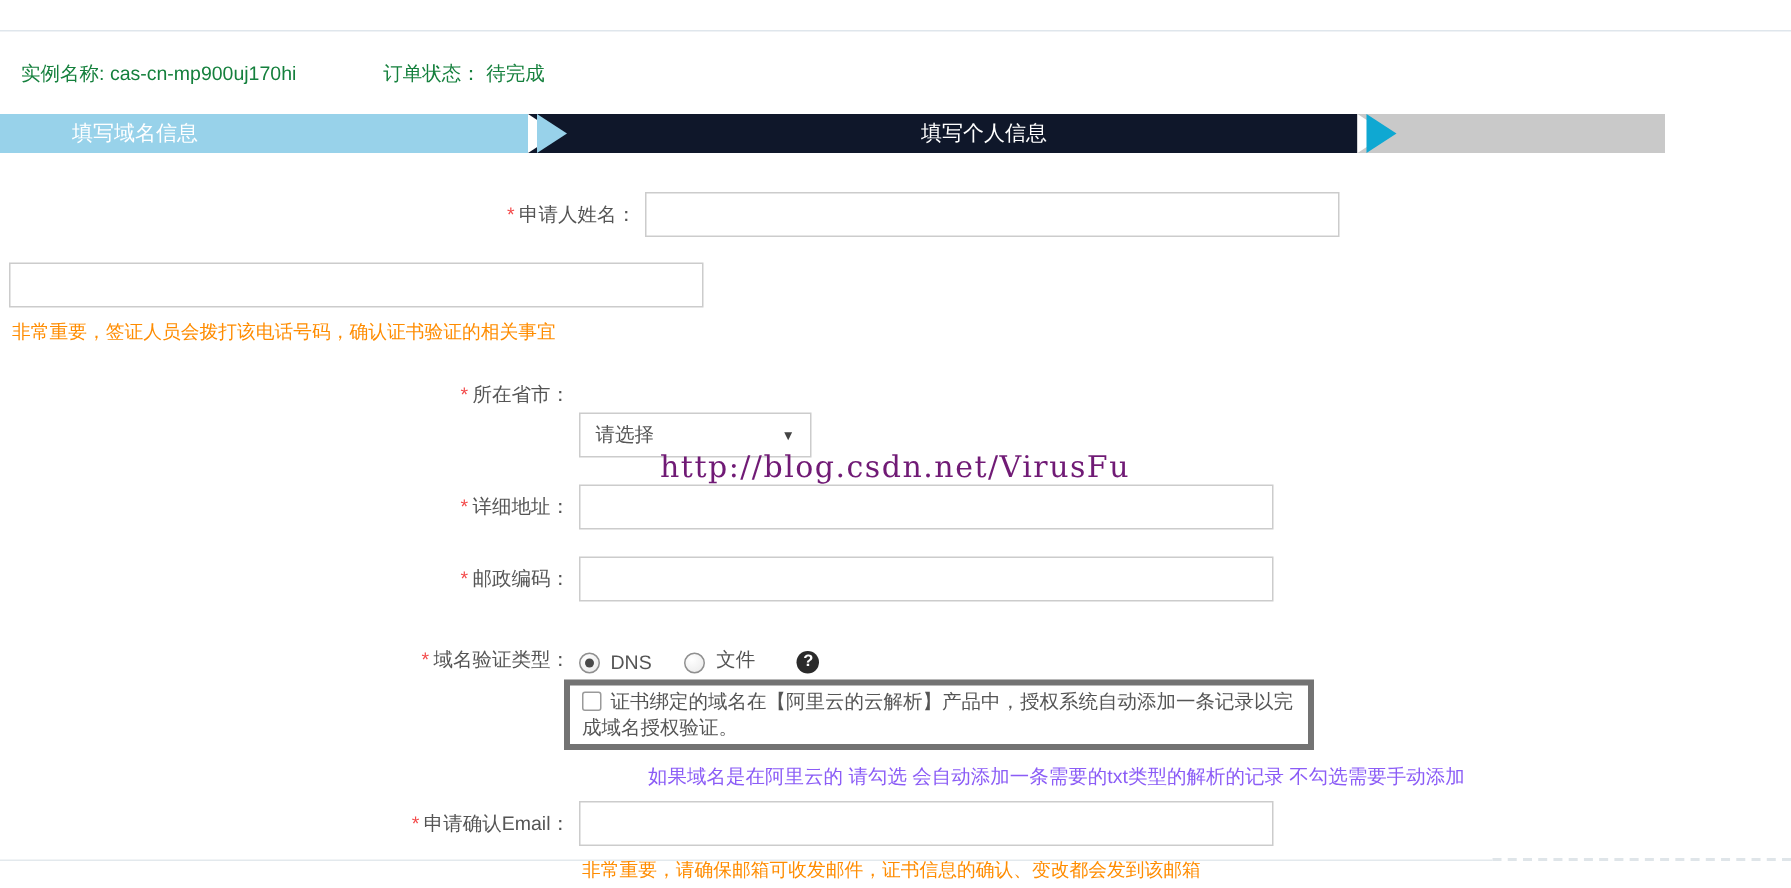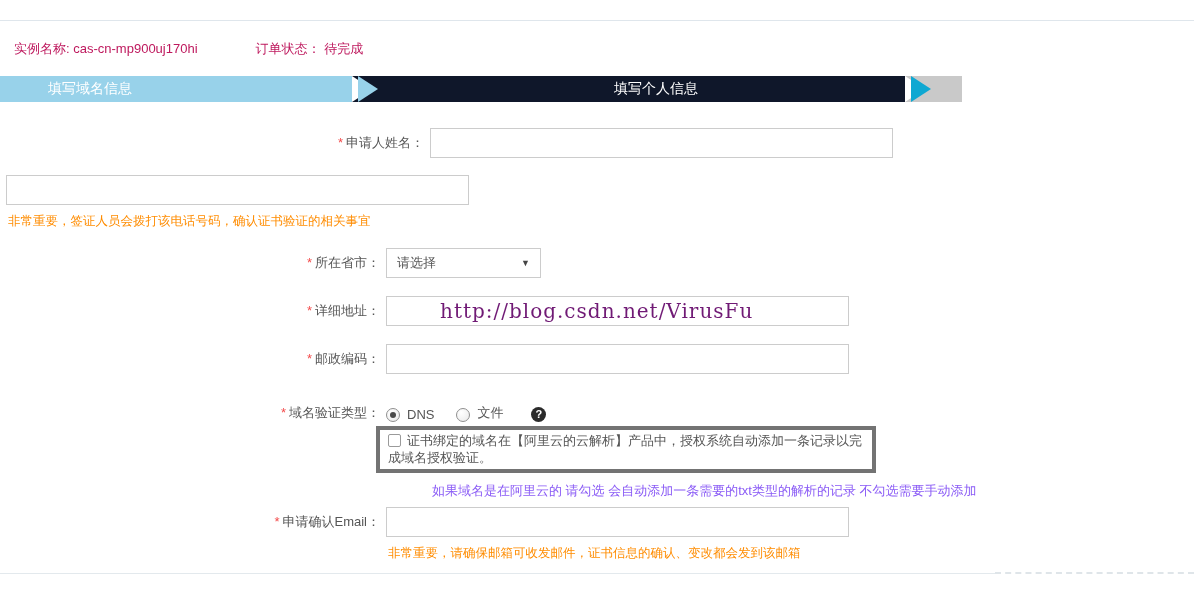--- a/index.html
+++ b/index.html
@@ -4,24 +4,24 @@
 <style>
   html,body{margin:0;padding:0;}
   body{
     width:1194px;height:592px;position:relative;overflow:hidden;
     background:#fff;font-family:"Liberation Sans","DejaVu Sans",sans-serif;
     color:#333;
   }
   
   .top-line{position:absolute;top:20px;left:0;width:1194px;height:1px;background:#dfe6ec;}
   
-  .header{position:absolute;top:40px;left:14px;height:18px;font-size:13px;color:#be185d;display:flex;align-items:center;}
+  .header{position:absolute;top:40px;left:14px;height:18px;font-size:13px;color:#15803d;display:flex;align-items:center;}
   .header .status{margin-left:58px;}
   
-  .steps{position:absolute;top:76px;left:0;width:962px;height:26px;display:flex;}
+  .steps{position:absolute;top:76px;left:0;width:1110px;height:26px;display:flex;}
   .seg{position:relative;height:26px;display:flex;align-items:center;color:#fff;font-size:14px;}
   .seg1{width:352px;background:#98d2ea;padding-left:48px;box-sizing:border-box;}
   .seg2{width:553px;background:#0f172a;justify-content:center;padding-left:55px;box-sizing:border-box;}
   .seg3{flex:1;background:#c9c9c9;}
   .seg1::before,.seg2::before{
     content:"";position:absolute;left:100%;top:0;z-index:3;
     border-left:20px solid #fff;border-top:13px solid transparent;border-bottom:13px solid transparent;
   }
   .seg1::after,.seg2::after{
     content:"";position:absolute;left:100%;margin-left:6px;top:0;z-index:4;
@@ -39,21 +39,21 @@
   .req{color:#f34b4b;margin-right:3px;font-size:13px;}
   .ctrl{margin-left:6px;}
   .txt{
     width:463px;height:30px;border:1px solid #ccc;box-sizing:border-box;border-radius:0;
     font-size:13px;padding:0 8px;color:#333;background:#fff;outline:none;
   }
   .hint{font-size:12.5px;color:#ff8c00;margin:8px 0 0 2px;line-height:16px;}
   .select{
     width:155px;height:30px;border:1px solid #ccc;box-sizing:border-box;background:#fff;
     display:flex;align-items:center;justify-content:space-between;padding:0 10px 0 10px;
-    font-size:13px;color:#555;cursor:default;
+    font-size:13px;color:#555;cursor:default;margin-top:27px;
   }
   .select .caret{font-size:9px;color:#444;}
   .mb17{margin-bottom:17px;margin-left:44px;}.mb19{margin-bottom:19px;}.mb18{margin-bottom:18px;}.mb24{margin-bottom:24px;}
   
   .radio-line{display:flex;align-items:flex-end;height:18px;margin-top:6px;}
   .radio{
     width:14px;height:14px;border-radius:50%;border:1px solid #8f8f8f;box-sizing:border-box;
     background:radial-gradient(circle at 35% 30%,#ffffff,#e9e9e9);position:relative;flex:0 0 14px;
   }
   .radio.checked::after{content:"";position:absolute;left:3px;top:3px;width:6px;height:6px;border-radius:50%;background:#4a4a4a;}

